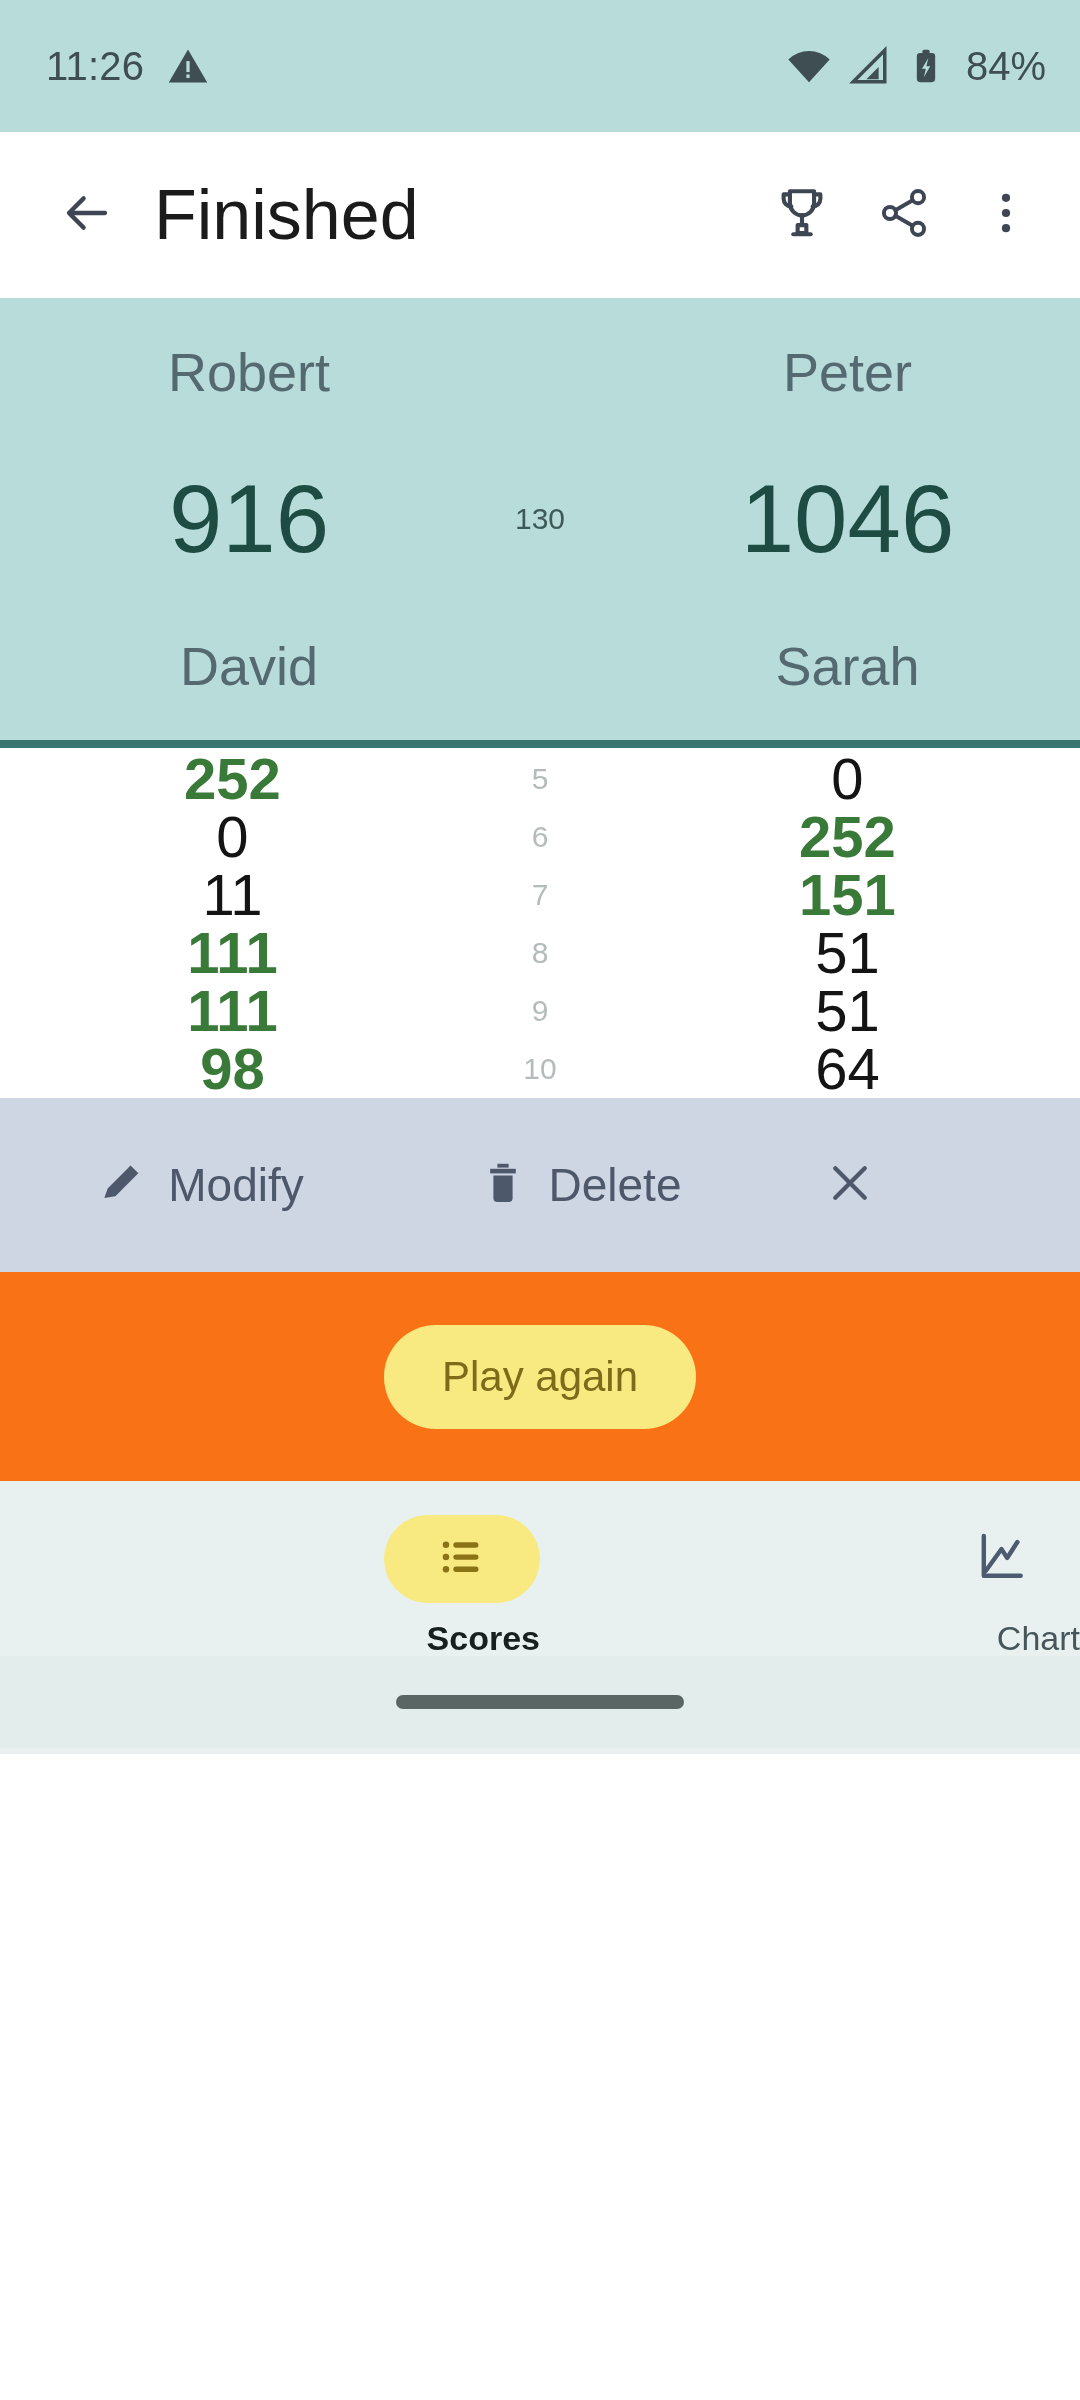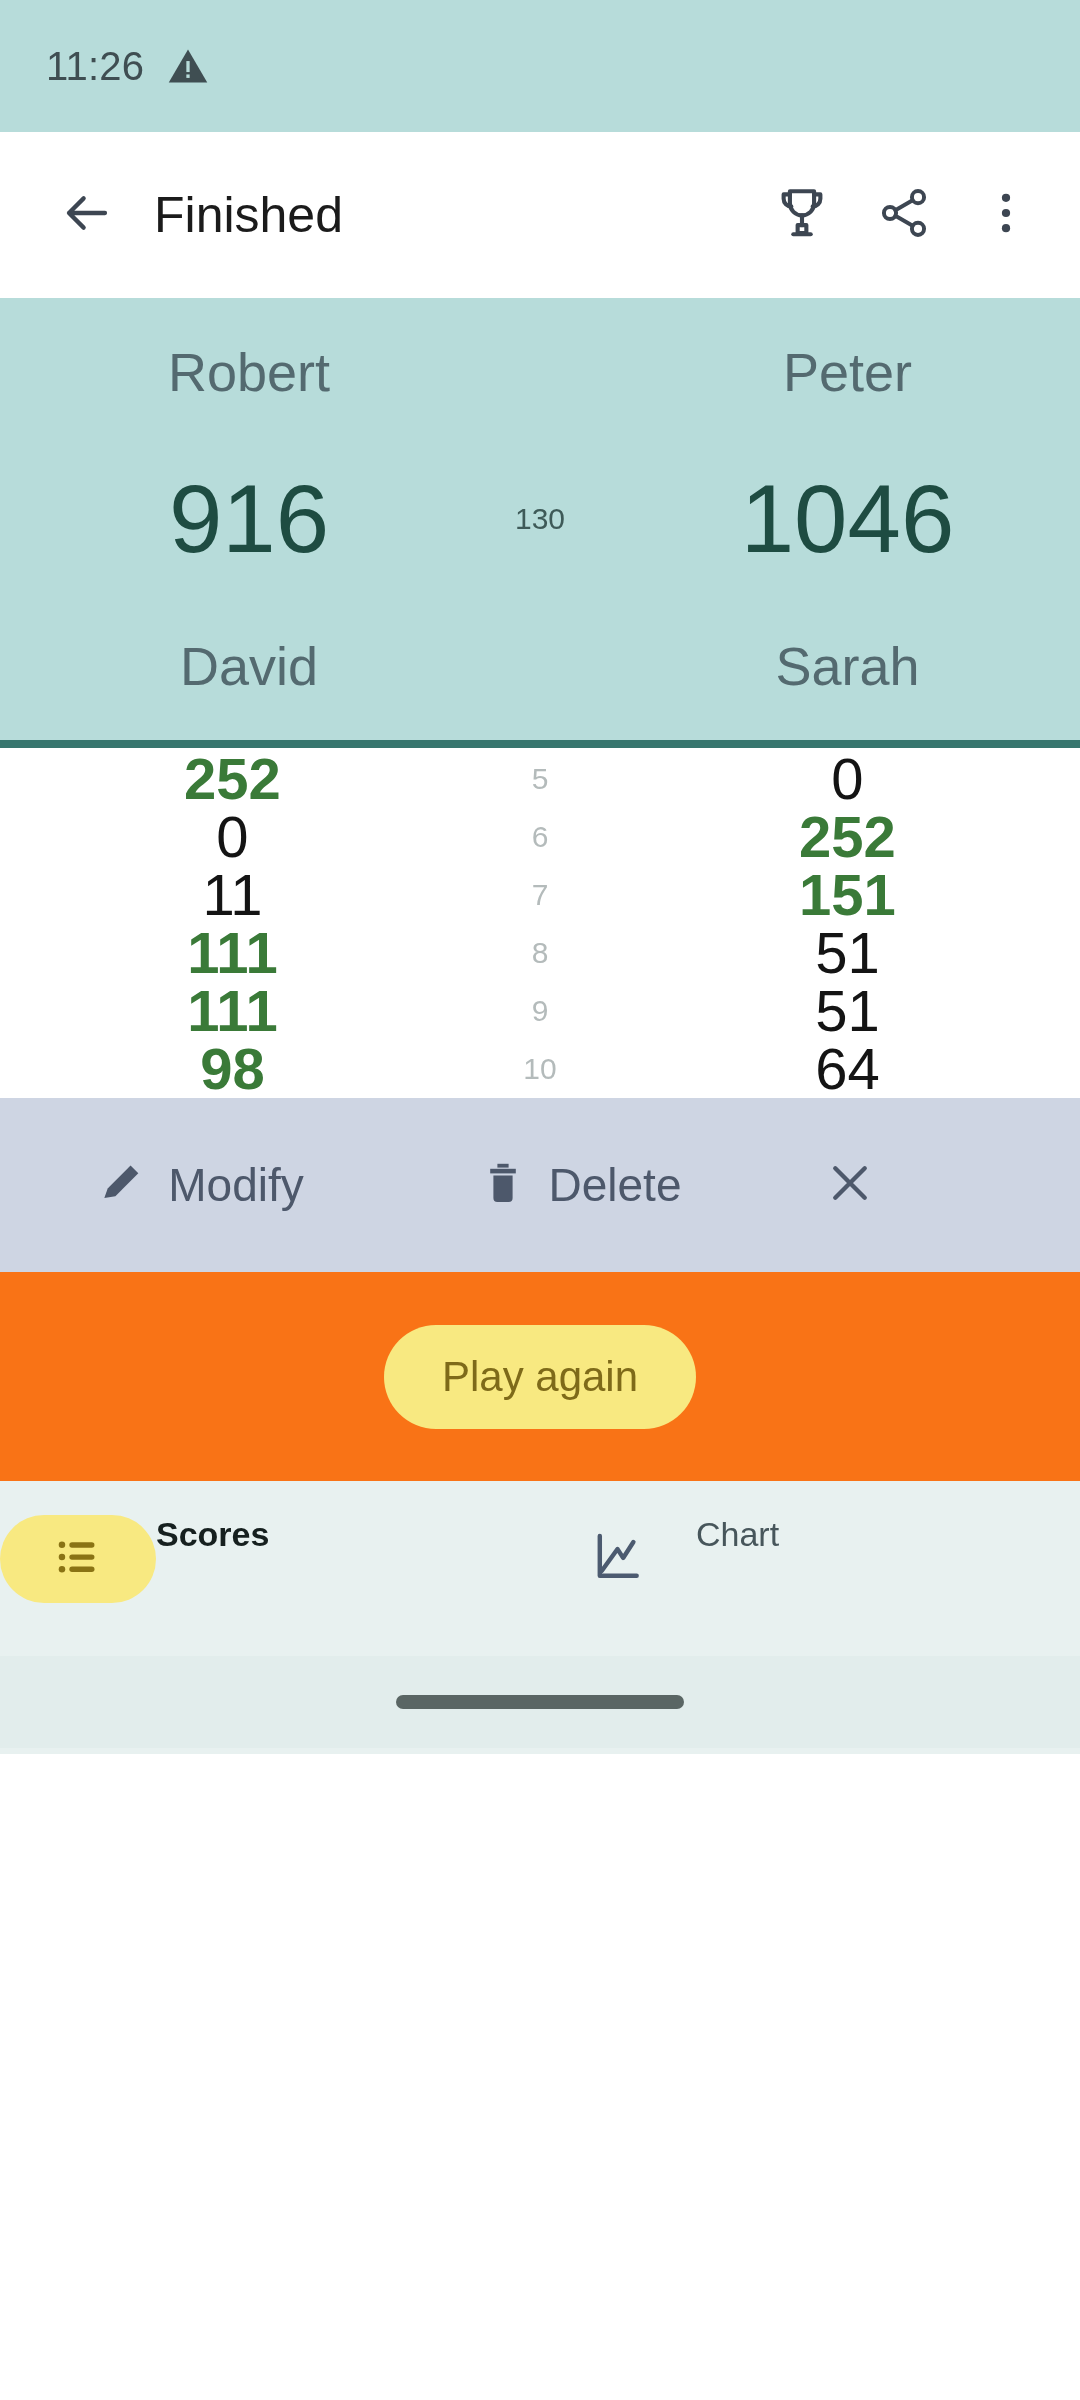--- a/index.html
+++ b/index.html
@@ -22,21 +22,21 @@
   .status-right{ display:flex; align-items:center; gap:16px; }
   .status-battery-text{ font-size:40px; color:#3F4E52; margin-left:4px; }
   .sicon{ display:block; }
 
   
   .app-bar{
     flex:0 0 166px; height:166px; background:#ffffff;
     display:flex; align-items:center; padding:0 28px 0 48px;
   }
   .back-btn{ width:78px; height:78px; display:flex; align-items:center; justify-content:center; }
-  .app-title{ font-size:50px; color:#1B1B1B; margin-left:28px; flex:1; white-space:nowrap; }
+  .app-title{ font-size:70px; color:#1B1B1B; margin-left:28px; flex:1; white-space:nowrap; }
   .app-actions{ display:flex; align-items:center; gap:10px; }
   .icon-btn{ width:92px; height:92px; display:flex; align-items:center; justify-content:center; }
 
   
   .score-header{
     flex:0 0 450px; background:#B7DCDA; position:relative;
     display:grid;
     grid-template-columns: 1fr 150px 1fr;
     grid-template-rows: 1fr 1fr 1fr;
     align-items:center;
@@ -92,22 +92,22 @@
     font-size:42px; font-family:"Liberation Sans", sans-serif;
     display:flex; align-items:center; justify-content:center;
   }
 
   
   .bottom-nav{
     flex:0 0 273px; background:#E8F1F0;
     display:flex; align-items:flex-start; padding-top:34px;
   }
   .nav-item{
-    flex:1 1 0; display:flex; 
-    align-items:flex-start; 
+    flex:1 1 0; display:flex; flex-direction:column;
+    align-items:flex-end; gap:16px;
   }
   .nav-pill{
     width:156px; height:88px; border-radius:46px;
     display:flex; align-items:center; justify-content:center;
   }
   .nav-pill.active{ background:#F8E981; }
   .nav-label{ font-size:34px; color:#47565B; }
   .nav-label.active{ color:#16201F; font-weight:bold; }
 
   .gesture-zone{
@@ -124,20 +124,41 @@
   <div class="status-bar">
     <div class="status-left">
       <span class="status-time">11:26</span>
       <span>
         <svg class="sicon" width="44" height="44" viewBox="0 0 24 24">
           <path d="M12 3 L22.5 21 L1.5 21 Z" fill="#3F4E52"></path>
           <rect x="11.1" y="9.3" width="1.8" height="6" fill="#B7DCDA"></rect>
           <rect x="11.1" y="16.6" width="1.8" height="1.9" fill="#B7DCDA"></rect>
         </svg>
       </span>
+    </div>
+    <div class="status-right">
+      <span>
+        <svg class="sicon" width="46" height="46" viewBox="0 0 24 24">
+          <path d="M12 20.5 L1.2 8.6 A15.5 15.5 0 0 1 22.8 8.6 Z" fill="#3F4E52"></path>
+        </svg>
+      </span>
+      <span>
+        <svg class="sicon" width="42" height="42" viewBox="0 0 24 24">
+          <path d="M21 3 L21 21 L3 21 Z" fill="none" stroke="#3F4E52" stroke-width="2"></path>
+          <path d="M17.5 12.5 L17.5 19.5 L10.5 19.5 Z" fill="#3F4E52"></path>
+        </svg>
+      </span>
+      <span>
+        <svg class="sicon" width="40" height="40" viewBox="0 0 24 24">
+          <rect x="6.5" y="4.2" width="11" height="17.5" rx="2" fill="#3F4E52"></rect>
+          <rect x="9.8" y="2.2" width="4.4" height="2.4" rx="1" fill="#3F4E52"></rect>
+          <path d="M13.4 7.2 L9.6 13.6 L11.9 13.6 L10.7 18.8 L14.5 12.1 L12.2 12.1 Z" fill="#B7DCDA"></path>
+        </svg>
+      </span>
+      <span class="status-battery-text">84%</span>
     </div>
   </div>
 
   <div class="app-bar">
     <div class="back-btn">
       <span>
         <svg width="54" height="54" viewBox="0 0 24 24">
           <path d="M20 12 H4 M10.5 5.5 L4 12 L10.5 18.5" fill="none" stroke="#3D4652" stroke-width="1.9" stroke-linecap="round" stroke-linejoin="round"></path>
         </svg>
       </span>

